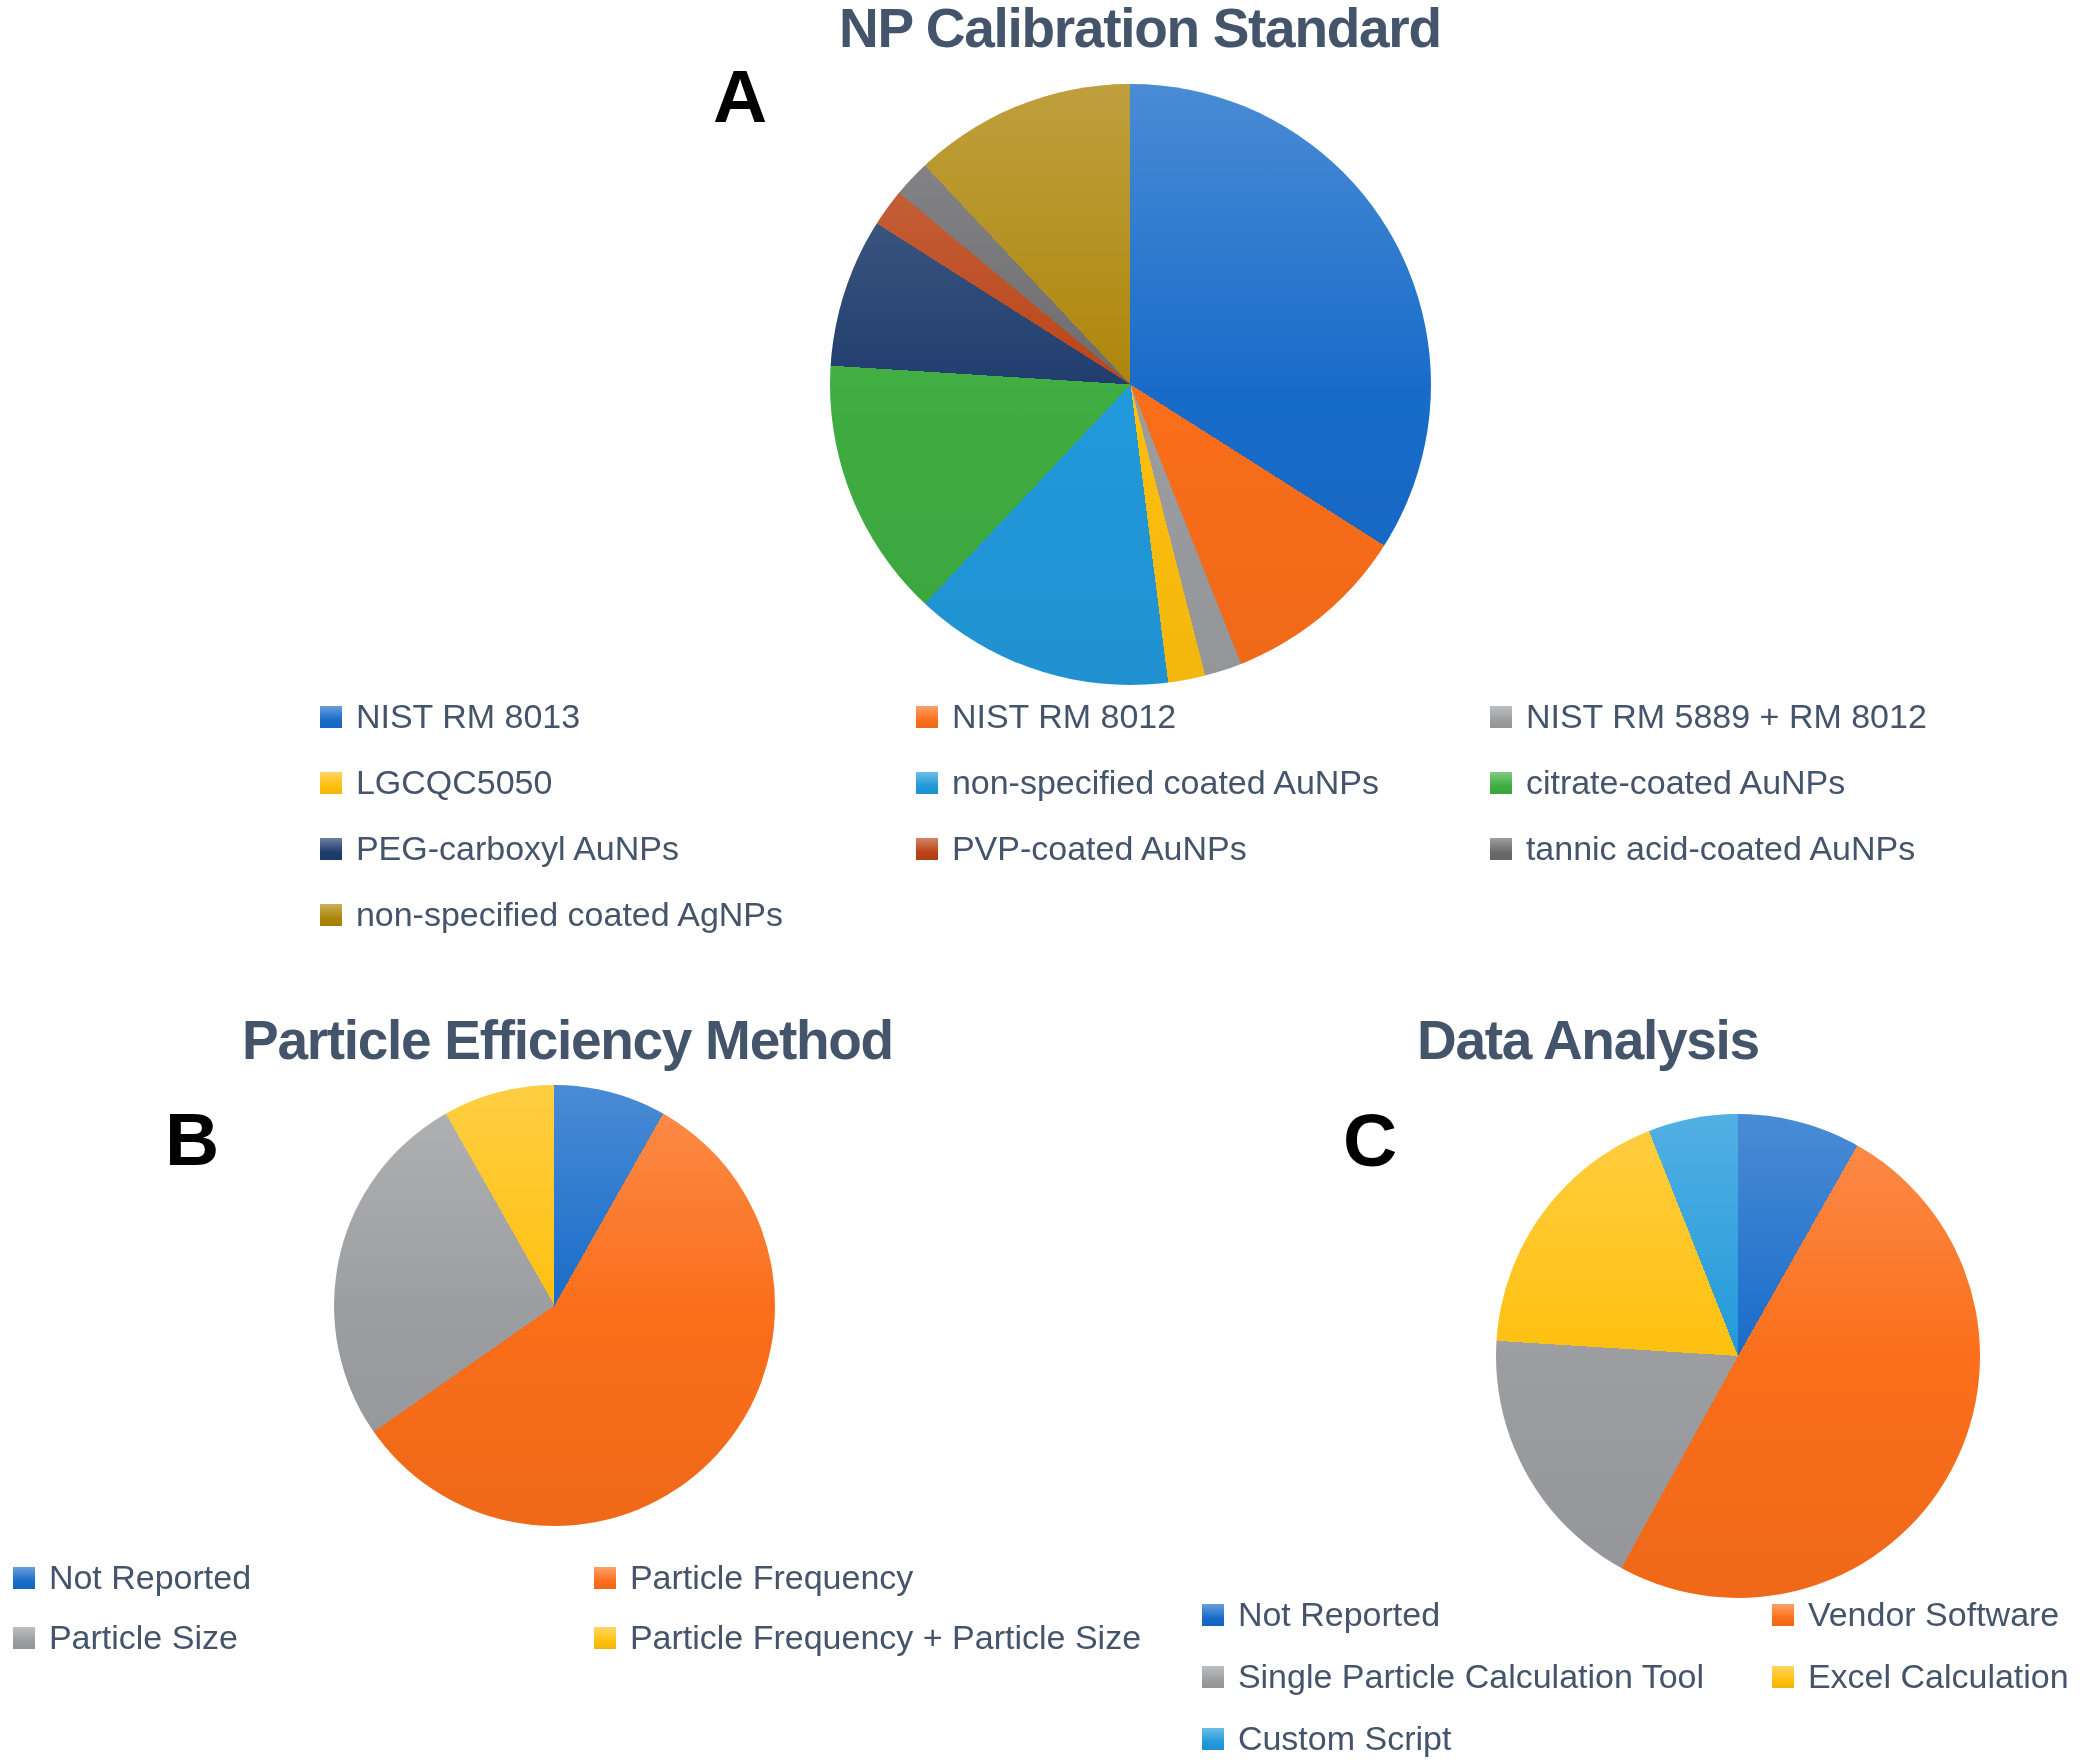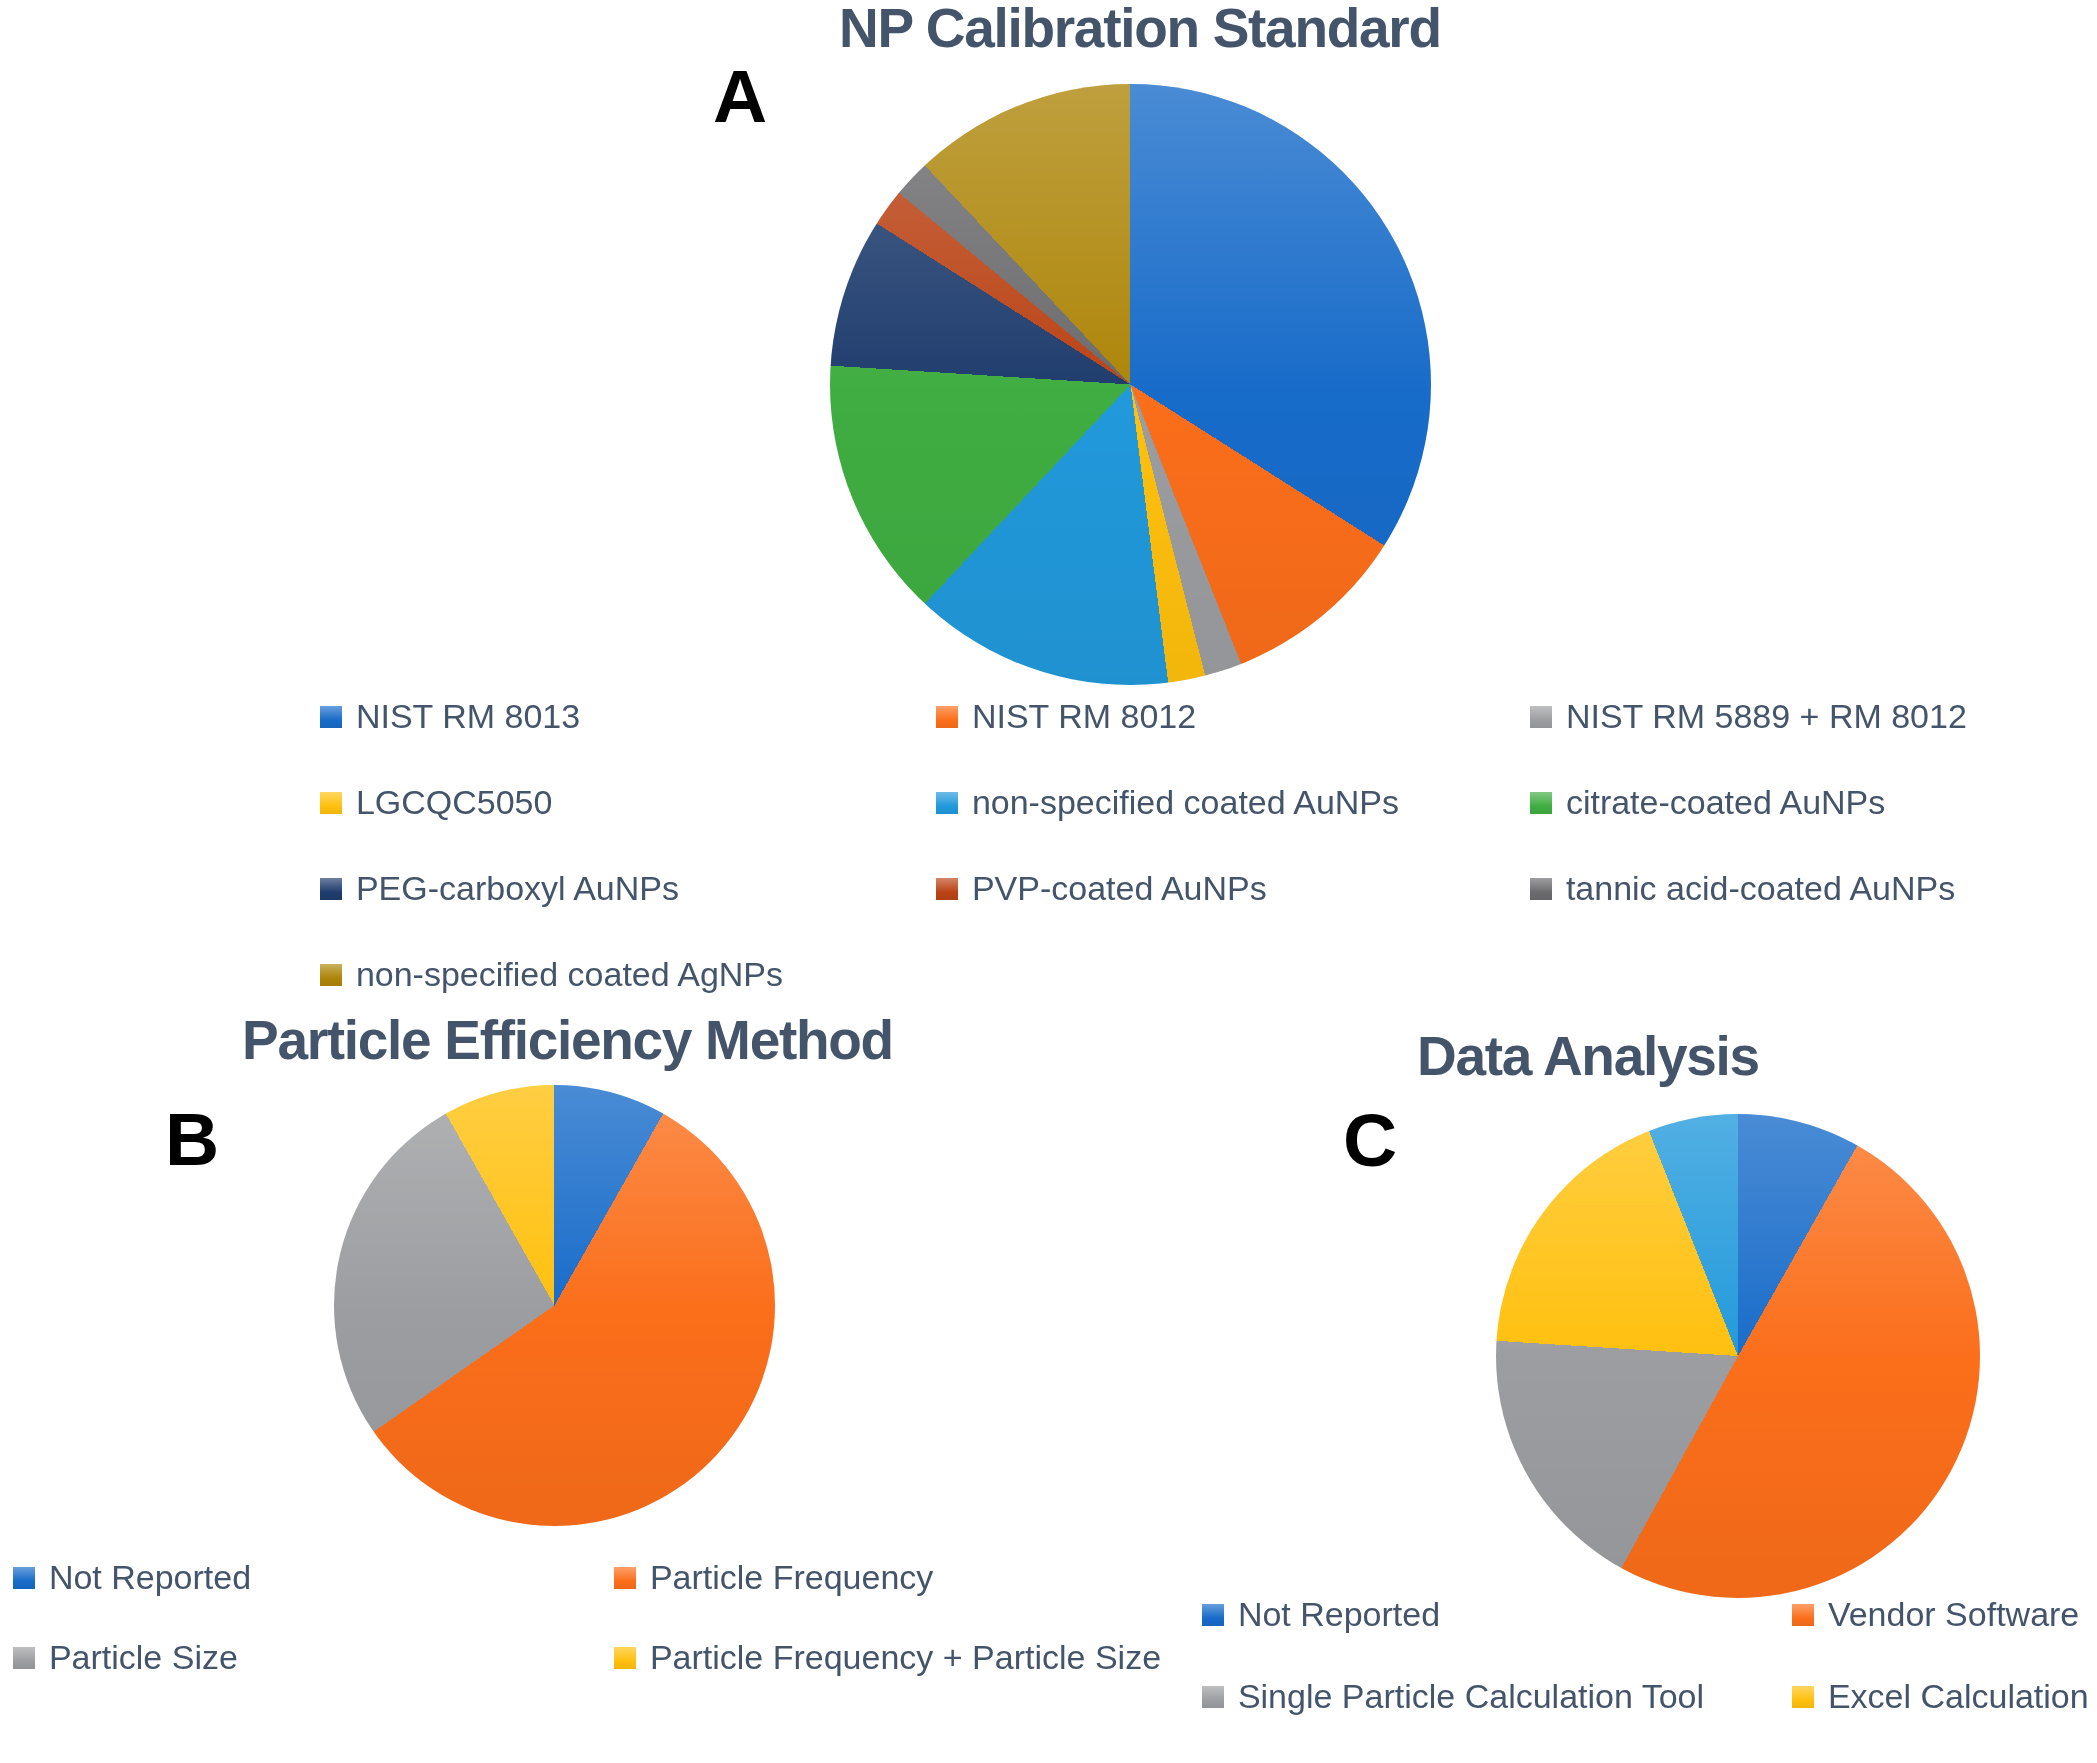--- a/index.html
+++ b/index.html
@@ -36,21 +36,20 @@
     content: "";
     position: absolute;
     inset: 0;
     border-radius: 50%;
     background: linear-gradient(to bottom, rgba(255,255,255,0.22), rgba(255,255,255,0) 52%, rgba(0,0,0,0.05) 100%);
     pointer-events: none;
   }
   .legend {
     position: absolute;
     display: grid;
-    gap: 20px;
   }
   .legend-a { left: 320px;  top: 684px; grid-template-columns: 596px 574px auto; grid-auto-rows: 66px; }
   .legend-b { left: 13px;   top: 1548px; grid-template-columns: 581px auto;       grid-auto-rows: 60px; }
   .legend-c { left: 1202px; top: 1584px; grid-template-columns: 570px auto;       grid-auto-rows: 62px; }
   .legend-item {
     display: flex;
     align-items: center;
     white-space: nowrap;
   }
   .swatch {
@@ -140,21 +139,21 @@
     <div class="legend-item">
       <span class="swatch" style="background-color: rgb(156, 157, 160);"></span>
       <span class="legend-label">Particle Size</span>
     </div>
     <div class="legend-item">
       <span class="swatch" style="background-color: rgb(255, 192, 13);"></span>
       <span class="legend-label">Particle Frequency + Particle Size</span>
     </div>
   </div>
 
-  <div class="panel-title" style="left:1417px; top:1013px; width:653px;margin-top:16px;">Data Analysis</div>
+  <div class="panel-title" style="left:1417px; top:1013px; width:653px;">Data Analysis</div>
   <div class="panel-letter" style="left:1343px; top:1103px;">C</div>
   <div class="pie" style="left: 1496px; top: 1114px; width: 484px; height: 484px; background: conic-gradient(rgb(23, 107, 201) 0%, rgb(23, 107, 201) 8.2%, rgb(251, 110, 26) 8.2%, rgb(251, 110, 26) 58%, rgb(156, 157, 160) 58%, rgb(156, 157, 160) 76%, rgb(255, 192, 13) 76%, rgb(255, 192, 13) 94%, rgb(33, 153, 219) 94%, rgb(33, 153, 219) 100%);"></div>
 
   <div class="legend legend-c">
     <div class="legend-item">
       <span class="swatch" style="background-color: rgb(23, 107, 201);"></span>
       <span class="legend-label">Not Reported</span>
     </div>
     <div class="legend-item">
       <span class="swatch" style="background-color: rgb(251, 110, 26);"></span>

